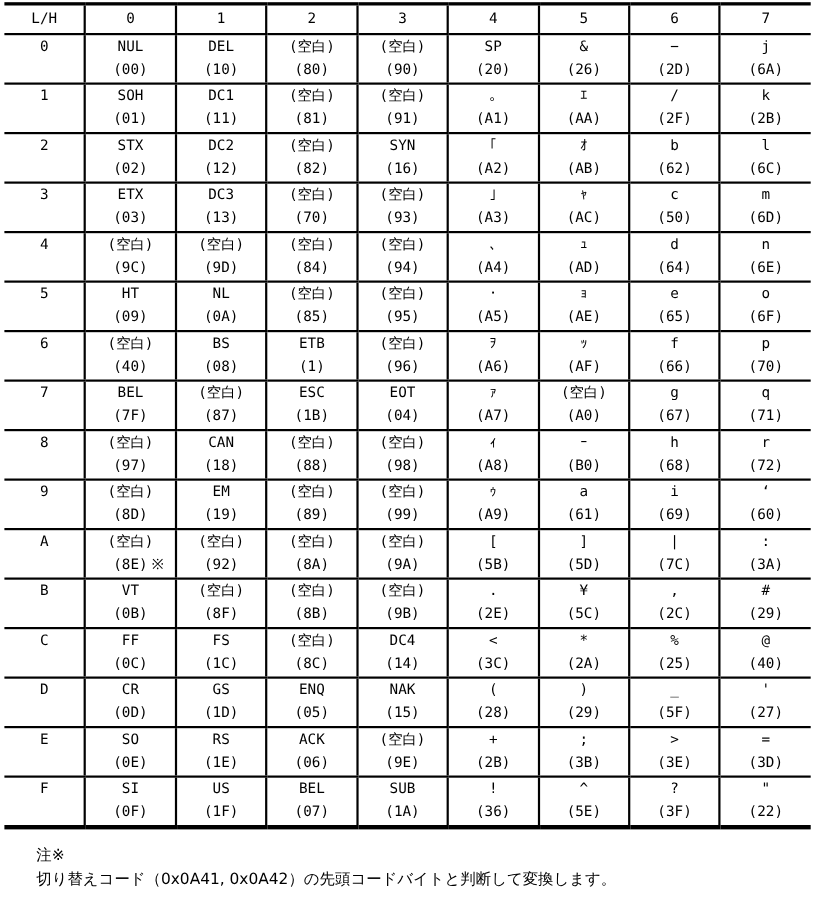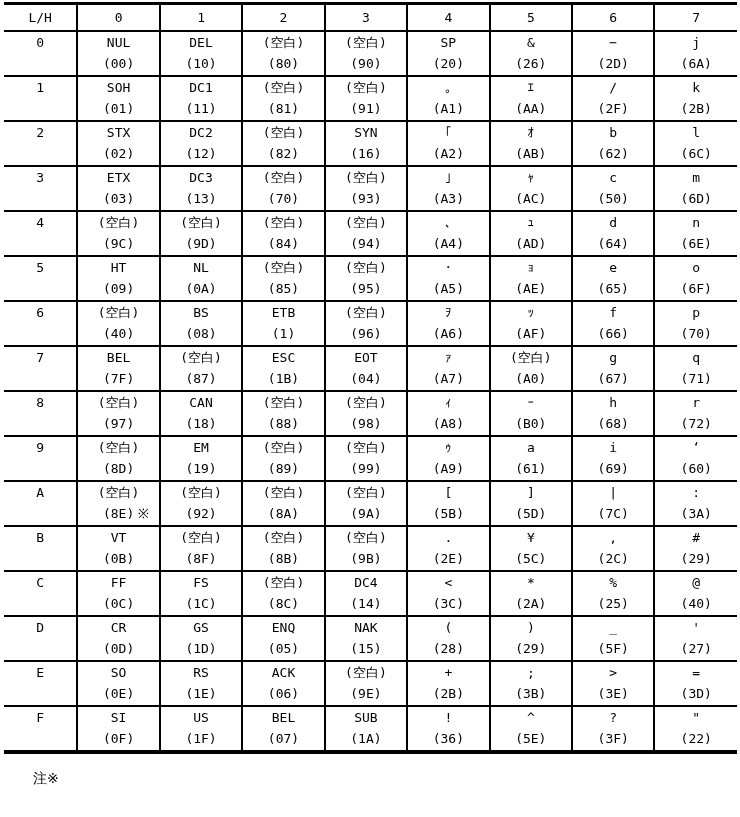--- a/index.html
+++ b/index.html
@@ -634,13 +634,14 @@
         <td>
           <span class="cell-char">"</span>
           <span class="cell-code"><span>(22)</span></span>
         </td>
       </tr>
     </tbody>
 </table>
 
 <div id="note">
   <div>注※</div>
+  <div>切り替えコード（0x0A41, 0x0A42）の先頭コードバイトと判断して変換します。</div>
 </div>
 
 </body></html>

